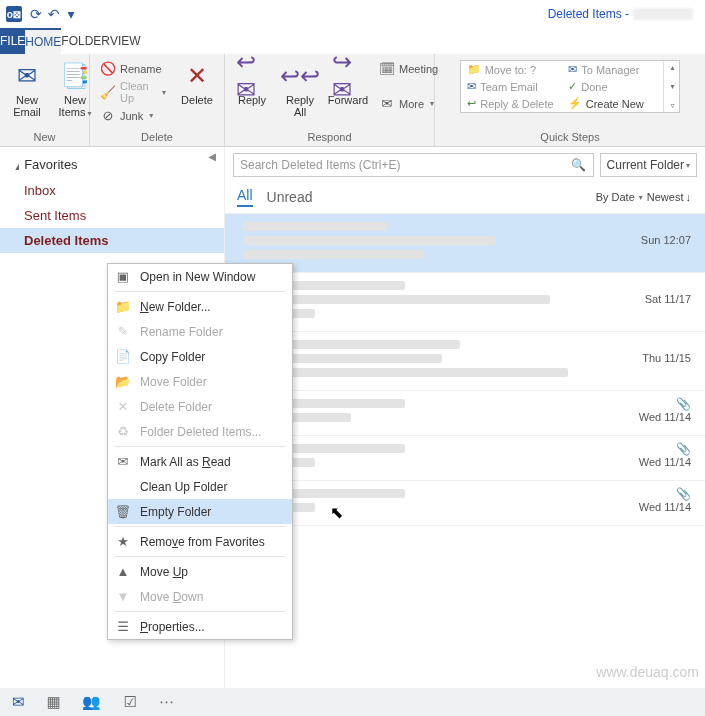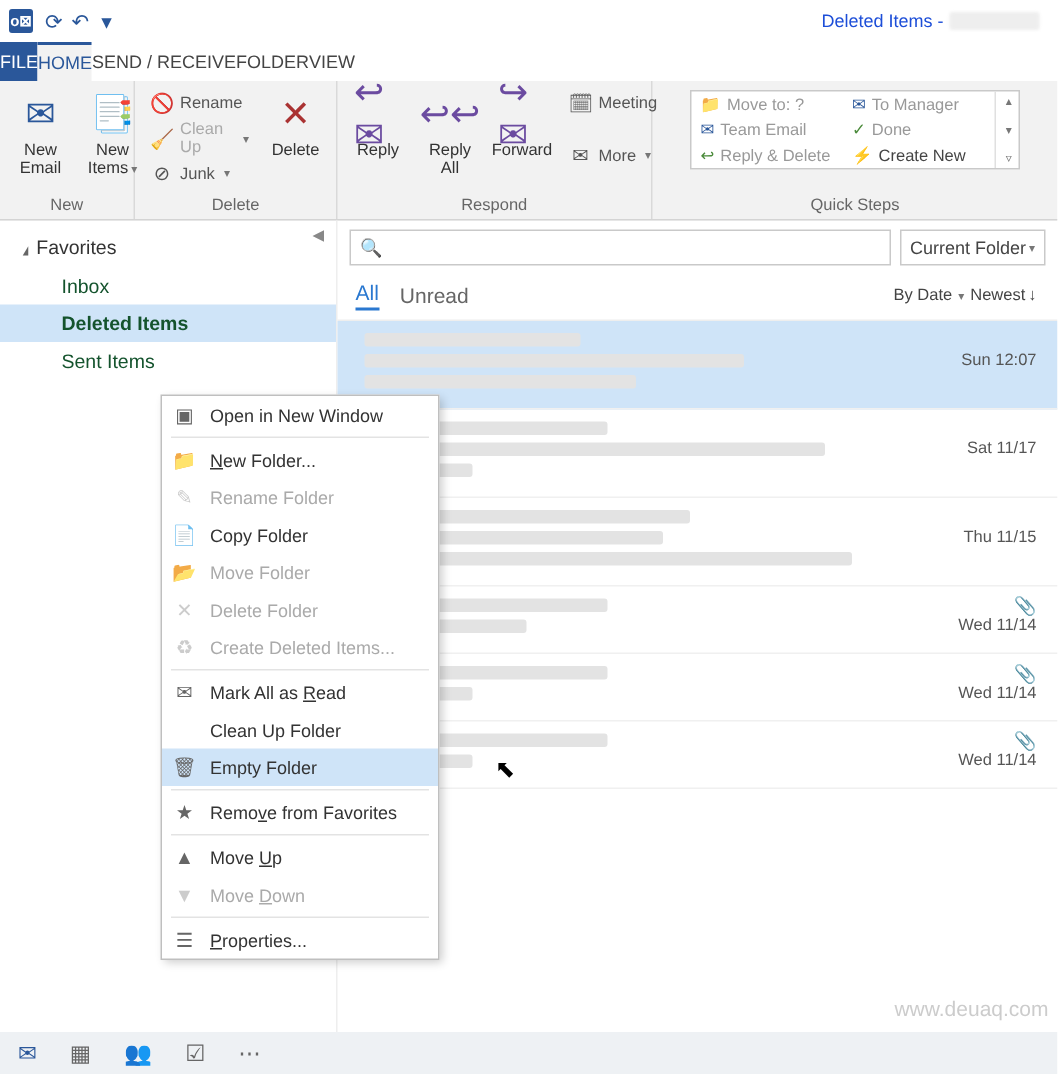--- a/index.html
+++ b/index.html
@@ -44,21 +44,21 @@
   .qs-item { display:flex; align-items:center; gap:4px; padding:2px 6px; font-size:11px; color:#444;}
   .qs-item.dim{ color:#999;}
   .qs-side { width:16px; border-left:1px solid #e0e0e0; display:flex; flex-direction:column; justify-content:space-between; align-items:center; padding:2px 0;}
 
   
   .main { display:flex; height:calc(716px - 28px - 26px - 93px - 28px); }
   .nav { width:225px; border-right:1px solid #eee; position:relative; padding-top:4px;}
   .collapse { position:absolute; top:4px; right:8px; color:#888; font-size:10px;}
   .fav-head { padding:6px 12px 6px 14px; font-size:13px; color:#333;}
   .fav-head::before { content:"◢"; display:inline-block; transform:scaleX(0.6); font-size:8px; color:#666; margin-right:4px;}
-  .nav-item { padding:5px 12px 5px 41px; font-size:13px; color:#14532d;}
+  .nav-item { padding:5px 12px 5px 24px; font-size:13px; color:#7f1d1d;}
   .nav-item.sel { background:#cfe4f8; font-weight:bold; }
 
   
   .list { flex:1; display:flex; flex-direction:column; }
   .search-row { display:flex; padding:6px 8px; gap:6px;}
   .search { flex:1; border:1px solid #c9c9c9; height:24px; display:flex; align-items:center; padding:0 6px; color:#999;}
   .search span:first-child{flex:1;}
   .scope { border:1px solid #c9c9c9; height:24px; display:flex; align-items:center; padding:0 6px; color:#444;}
   .filter-row { display:flex; align-items:center; padding:4px 14px 6px 12px; border-bottom:1px solid #eee;}
   .filter-row .all { color:#2a78d0; font-size:14px; border-bottom:2px solid #2a78d0; padding-bottom:2px; margin-right:14px;}
@@ -103,21 +103,20 @@
   </div>
   <div class="titletext">
     <span>Deleted Items -</span>
     <span class="blurred"></span>
   </div>
 </div>
 
 <div class="tabs">
   <div class="tab file">FILE</div>
   <div class="tab active">HOME</div>
-  <div class="tab">SEND / RECEIVE</div>
   <div class="tab">FOLDER</div>
   <div class="tab">VIEW</div>
 </div>
 
 <div class="ribbon">
 
   <div class="group" style="width:90px">
     <div class="group-body">
       <div class="big-btn">
         <div class="ico envelope">✉</div>
@@ -231,27 +230,28 @@
     <div class="group-label">Quick Steps</div>
   </div>
 </div>
 
 <div class="main">
 
   <div class="nav">
     <div class="collapse">◀</div>
     <div class="fav-head">Favorites</div>
     <div class="nav-item">Inbox</div>
+    <div class="nav-item">Sent Items</div>
     <div class="nav-item sel">Deleted Items</div>
-    <div class="nav-item">Sent Items</div>
   </div>
 
   <div class="list">
     <div class="search-row">
       <div class="search">
+        <span>Search Deleted Items (Ctrl+E)</span>
         <span style="color:#2a78d0">🔍</span>
       </div>
       <div class="scope">
         <span>Current Folder</span>
           <span class="caret">▾</span>
       </div>
     </div>
     <div class="filter-row">
       <span class="all">All</span>
       <span class="unread">Unread</span>
@@ -347,21 +347,21 @@
   <div class="row dim">
       <span class="ci">📂</span>
       <span>Move Folder</span>
     </div>
   <div class="row dim">
       <span class="ci">✕</span>
       <span>Delete Folder</span>
     </div>
   <div class="row dim">
       <span class="ci">♻</span>
-      <span>Create Deleted Items...</span>
+      <span>Folder Deleted Items...</span>
     </div>
   <div class="sep"></div>
   <div class="row">
       <span class="ci">✉</span>
       <span><span>Mark All as </span><u>R</u>ead</span>
     </div>
   <div class="row">
       <span class="ci"></span>
       <span>Clean Up Folder</span>
     </div>

